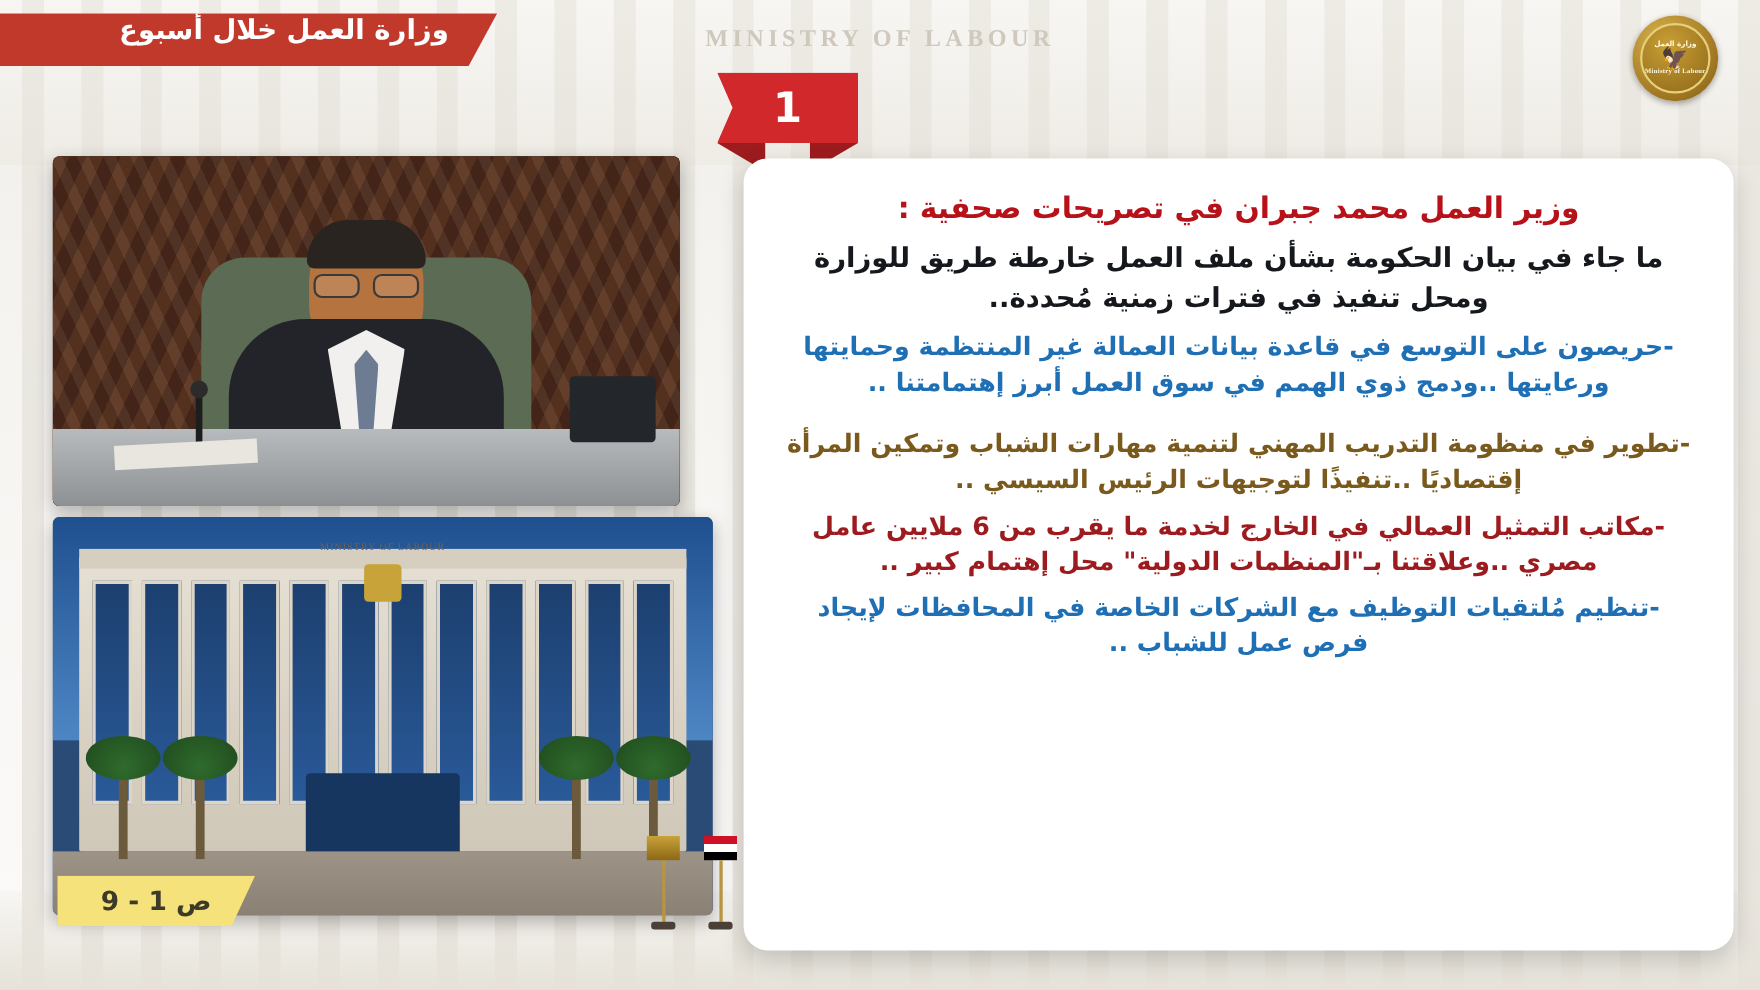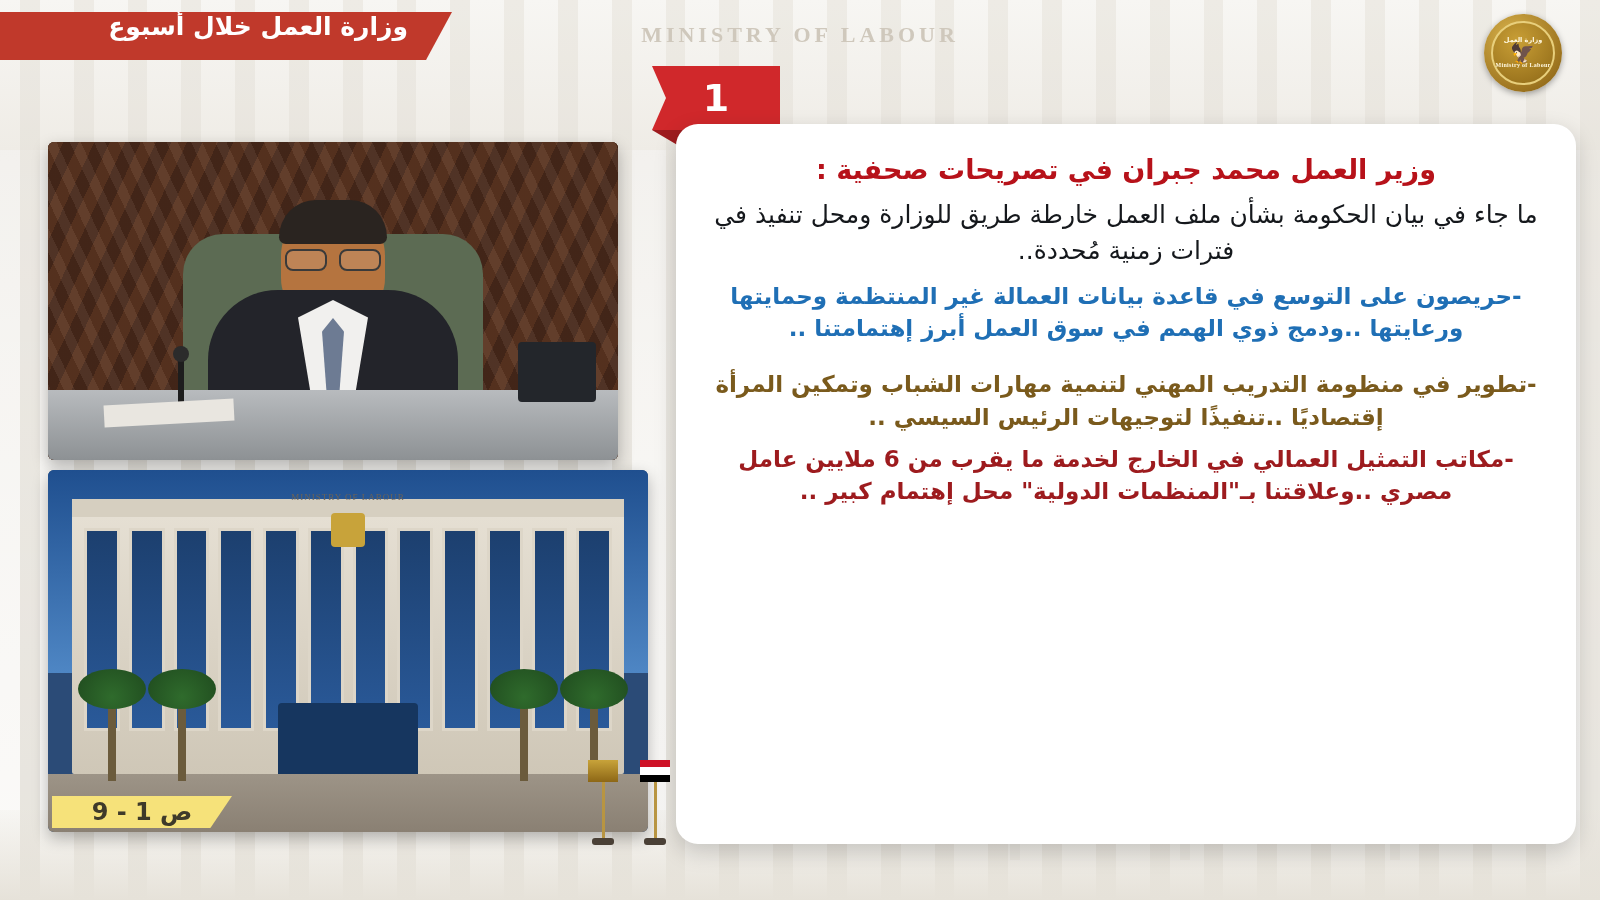--- a/index.html
+++ b/index.html
@@ -157,42 +157,42 @@
   .flag{width:30px;}
   .flag .cloth{width:30px;height:22px;background:linear-gradient(180deg,#ce1126 0 33%,#ffffff 33% 66%,#000000 66% 100%);}
   .flag .pole{width:3px;height:56px;background:#b89542;margin:0 auto;}
   .flag .base{width:22px;height:7px;background:#4a4036;margin:0 auto;border-radius:3px;}
 
   
   .desk-flags{position:absolute;left:588px;top:760px;display:flex;gap:22px;z-index:5;}
 
   
   .page-label{
-    position:absolute;left:52px;top:796px;width:180px;height:32px;
+    position:absolute;left:52px;top:796px;width:180px;height:46px;
     background:#f6e27a;
     clip-path:polygon(0 0,100% 0,88% 100%,0 100%);
     display:flex;align-items:center;justify-content:center;
     color:#3e3a2a;font-size:24px;font-weight:bold;direction:ltr;
     box-shadow:0 3px 7px rgba(0,0,0,.15);
   }
 
   
   .card{
-    position:absolute;right:24px;top:124px;width:900px;height:720px;
+    position:absolute;right:24px;top:144px;width:900px;height:720px;
     background:#ffffff;border-radius:22px;
     box-shadow:0 8px 22px rgba(0,0,0,.18);
     padding:24px 34px 18px 34px;
     box-sizing:border-box;
     direction:rtl;text-align:center;
   }
   .card h1{
     margin:4px 0 10px 0;color:#b7121a;font-size:27px;font-weight:bold;line-height:1.3;
   }
   .lead{
-    margin:0 0 12px 0;color:#15181c;font-size:25px;font-weight:normal;line-height:1.42;
+    margin:0 0 12px 0;color:#15181c;font-size:25px;font-weight:bold;line-height:1.42;
   }
   .para{margin:0 0 10px 0;font-size:23px;font-weight:bold;line-height:1.4;}
   .c-blue{color:#1f6fb5;}
   .c-brown{color:#7a5a1c;}
   .c-navy{color:#1b4a8a;}
   .c-red{color:#9d1b1e;}
   .c-teal{color:#1f6fb5;}
 </style>
 </head>
 <body>
@@ -322,13 +322,14 @@
 <div class="page-label">
   <span>ص 1 - 9</span>
 </div>
 
 <div class="card">
   <h1>وزير العمل محمد جبران في تصريحات صحفية :</h1>
   <p class="lead">ما جاء في بيان الحكومة بشأن ملف العمل خارطة طريق للوزارة ومحل تنفيذ في فترات زمنية مُحددة..</p>
   <p class="para c-blue" style="color: rgb(31, 111, 181);">-حريصون على التوسع في قاعدة بيانات العمالة غير المنتظمة وحمايتها ورعايتها ..ودمج ذوي الهمم في سوق العمل أبرز إهتمامتنا ..</p>
   <p class="para c-brown" style="color: rgb(122, 90, 28); margin-top: 24px;">-تطوير في منظومة التدريب المهني لتنمية مهارات الشباب وتمكين المرأة إقتصاديًا ..تنفيذًا لتوجيهات الرئيس السيسي ..</p>
   <p class="para c-red" style="color: rgb(157, 27, 30);">-مكاتب التمثيل العمالي في الخارج لخدمة ما يقرب من 6 ملايين عامل مصري ..وعلاقتنا بـ"المنظمات الدولية" محل إهتمام كبير ..</p>
+  <p class="para c-teal" style="color: rgb(31, 111, 181);">-تنظيم مُلتقيات التوظيف مع الشركات الخاصة في المحافظات لإيجاد فرص عمل للشباب ..</p>
 </div>
 
 </body></html>

